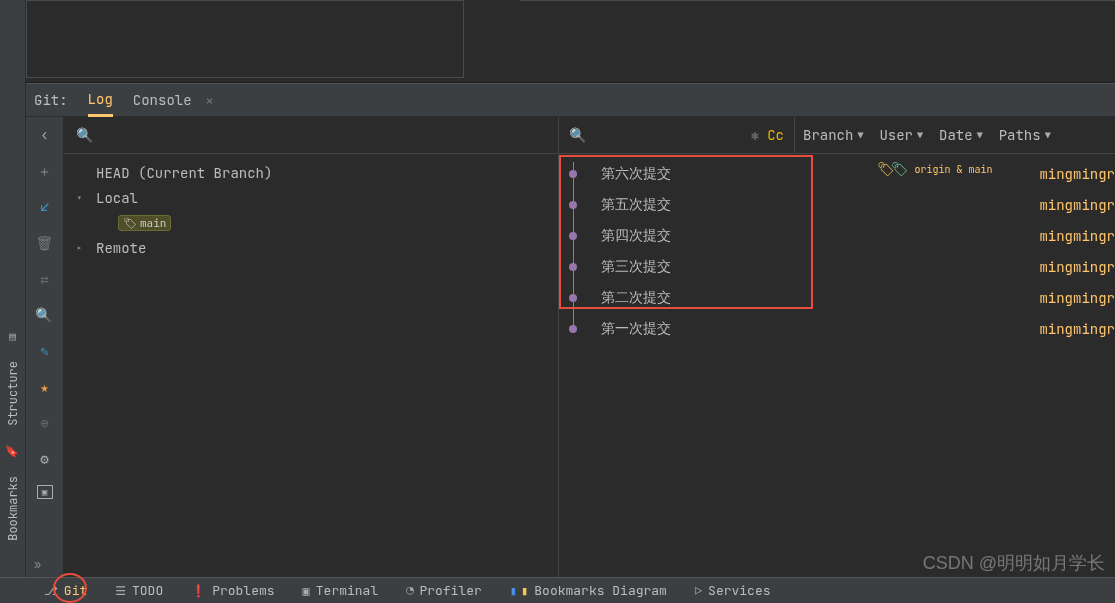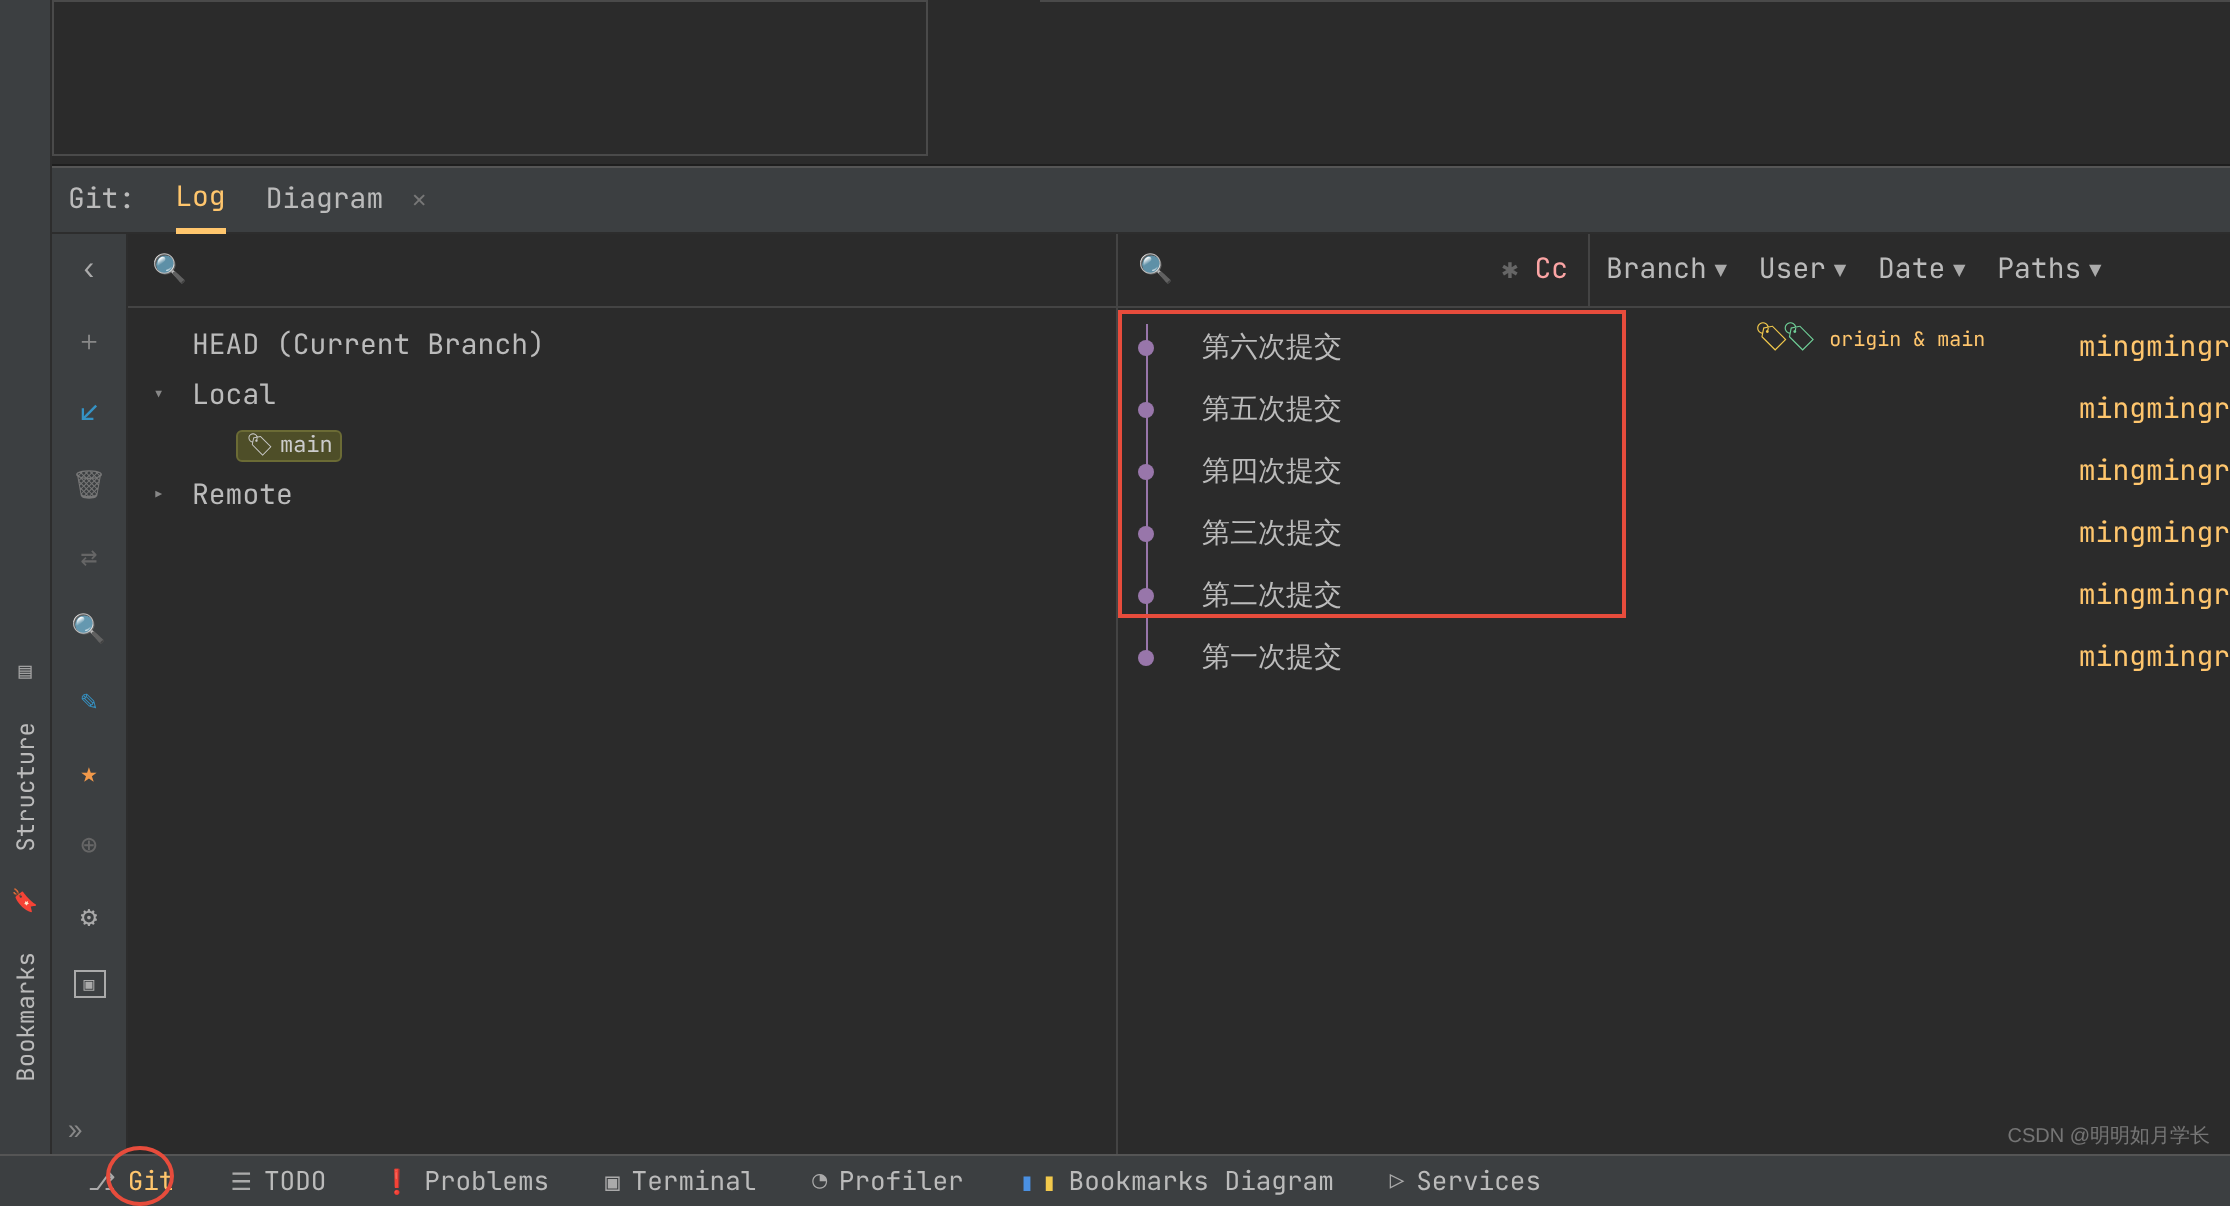--- a/index.html
+++ b/index.html
@@ -247,21 +247,21 @@
   height: 30px;
   border: 2px solid #e74c3c;
   border-radius: 50%;
   pointer-events: none;
   z-index: 10;
 }
 .watermark {
   position: absolute;
   right: 10px; bottom: 28px;
   color: rgba(255,255,255,0.35);
-  font-size: 10px;
+  font-size: 18px;
   font-family: sans-serif;
 }
 .more-dots {
   font-size:12px; color:#888;
   position:absolute; bottom:4px; left:8px;
 }
 </style>
 </head>
 <body>
 
@@ -274,21 +274,21 @@
   <div class="rail-icon">▤</div>
   <div class="rail-text">Structure</div>
   <div class="rail-icon">🔖</div>
   <div class="rail-text">Bookmarks</div>
 </div>
 
 <div class="git-panel-header">
   <span class="git-label">Git:</span>
   <span class="tab-active">Log</span>
   <span>
-    <span class="tab-inactive">Diagram</span>
+    <span class="tab-inactive">Console</span>
     <span class="close-x">✕</span>
   </span>
 </div>
 
 <div class="git-body">
   <div class="toolbar-col">
     <div class="tool-ico">‹</div>
     <div class="tool-ico" style="color:#888;">＋</div>
     <div class="tool-ico" style="color:#3592c4;">↙</div>
     <div class="tool-ico" style="color:#777;">🗑</div>
@@ -304,21 +304,21 @@
 
   <div class="main-col">
     <div class="filter-row">
       <div class="search-left">
         <span>🔍</span>
       </div>
       <div class="search-right">
         <span>🔍</span>
         <span class="sp"></span>
         <span style="color:#666;">✱</span>
-        <span style="color:#fca5a5;">Cc</span>
+        <span style="color:#eab308;">Cc</span>
       </div>
       <div class="filter-chip">
         <span>Branch</span>
         <span class="chev">▼</span>
       </div>
       <div class="filter-chip">
         <span>User</span>
         <span class="chev">▼</span>
       </div>
       <div class="filter-chip">

